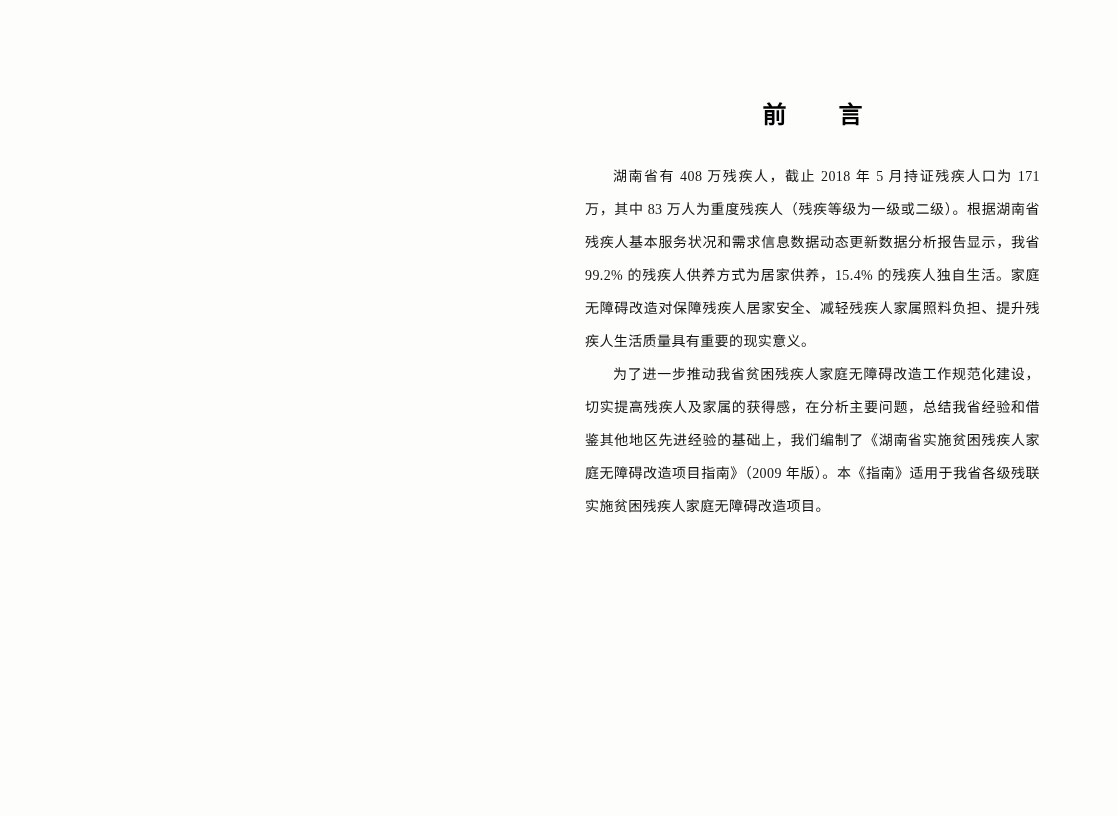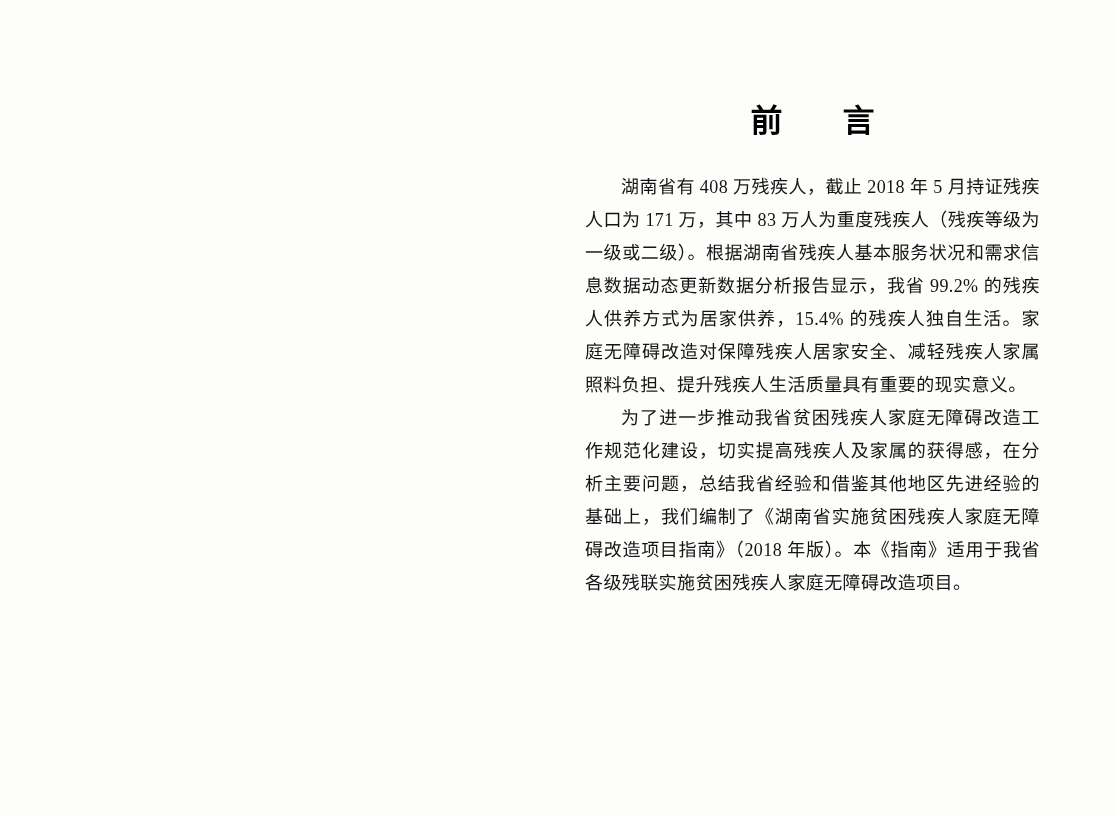--- a/index.html
+++ b/index.html
@@ -20,45 +20,45 @@
     height: 816px;
     box-sizing: border-box;
   }
   .content-column {
     position: absolute;
     left: 585px;
     top: 95px;
     width: 455px;
   }
   .doc-title {
-    font-size: 32px;
+    font-size: 24px;
     font-weight: bold;
     letter-spacing: 14px;
     text-align: center;
     margin: 0 0 30px 0;
     padding-left: 14px;
     color: #000000;
     font-family: "Liberation Serif", "DejaVu Serif", serif;
   }
   .para {
-    font-size: 18px;
+    font-size: 14px;
     line-height: 33px;
     text-align: justify;
     text-justify: inter-ideograph;
     text-indent: 2em;
     margin: 0 0 0 0;
     color: #141414;
     letter-spacing: 0.4px;
   }
   .para + .para {
     margin-top: 0px;
   }
 </style>
 </head>
 <body>
 
 <div class="page">
   <div class="content-column">
     <h1 class="doc-title">前　言</h1>
     <p class="para">湖南省有 408 万残疾人，截止 2018 年 5 月持证残疾人口为 171 万，其中 83 万人为重度残疾人（残疾等级为一级或二级）。根据湖南省残疾人基本服务状况和需求信息数据动态更新数据分析报告显示，我省 99.2% 的残疾人供养方式为居家供养，15.4% 的残疾人独自生活。家庭无障碍改造对保障残疾人居家安全、减轻残疾人家属照料负担、提升残疾人生活质量具有重要的现实意义。</p>
-    <p class="para">为了进一步推动我省贫困残疾人家庭无障碍改造工作规范化建设，切实提高残疾人及家属的获得感，在分析主要问题，总结我省经验和借鉴其他地区先进经验的基础上，我们编制了《湖南省实施贫困残疾人家庭无障碍改造项目指南》（2018 年版）。本《指南》适用于我省各级残联实施贫困残疾人家庭无障碍改造项目。</p>
+    <p class="para">为了进一步推动我省贫困残疾人家庭无障碍改造工作规范化建设，切实提高残疾人及家属的获得感，在分析主要问题，总结我省经验和借鉴其他地区先进经验的基础上，我们编制了《湖南省实施贫困残疾人家庭无障碍改造项目指南》（2009 年版）。本《指南》适用于我省各级残联实施贫困残疾人家庭无障碍改造项目。</p>
   </div>
 </div>
 
 </body></html>

